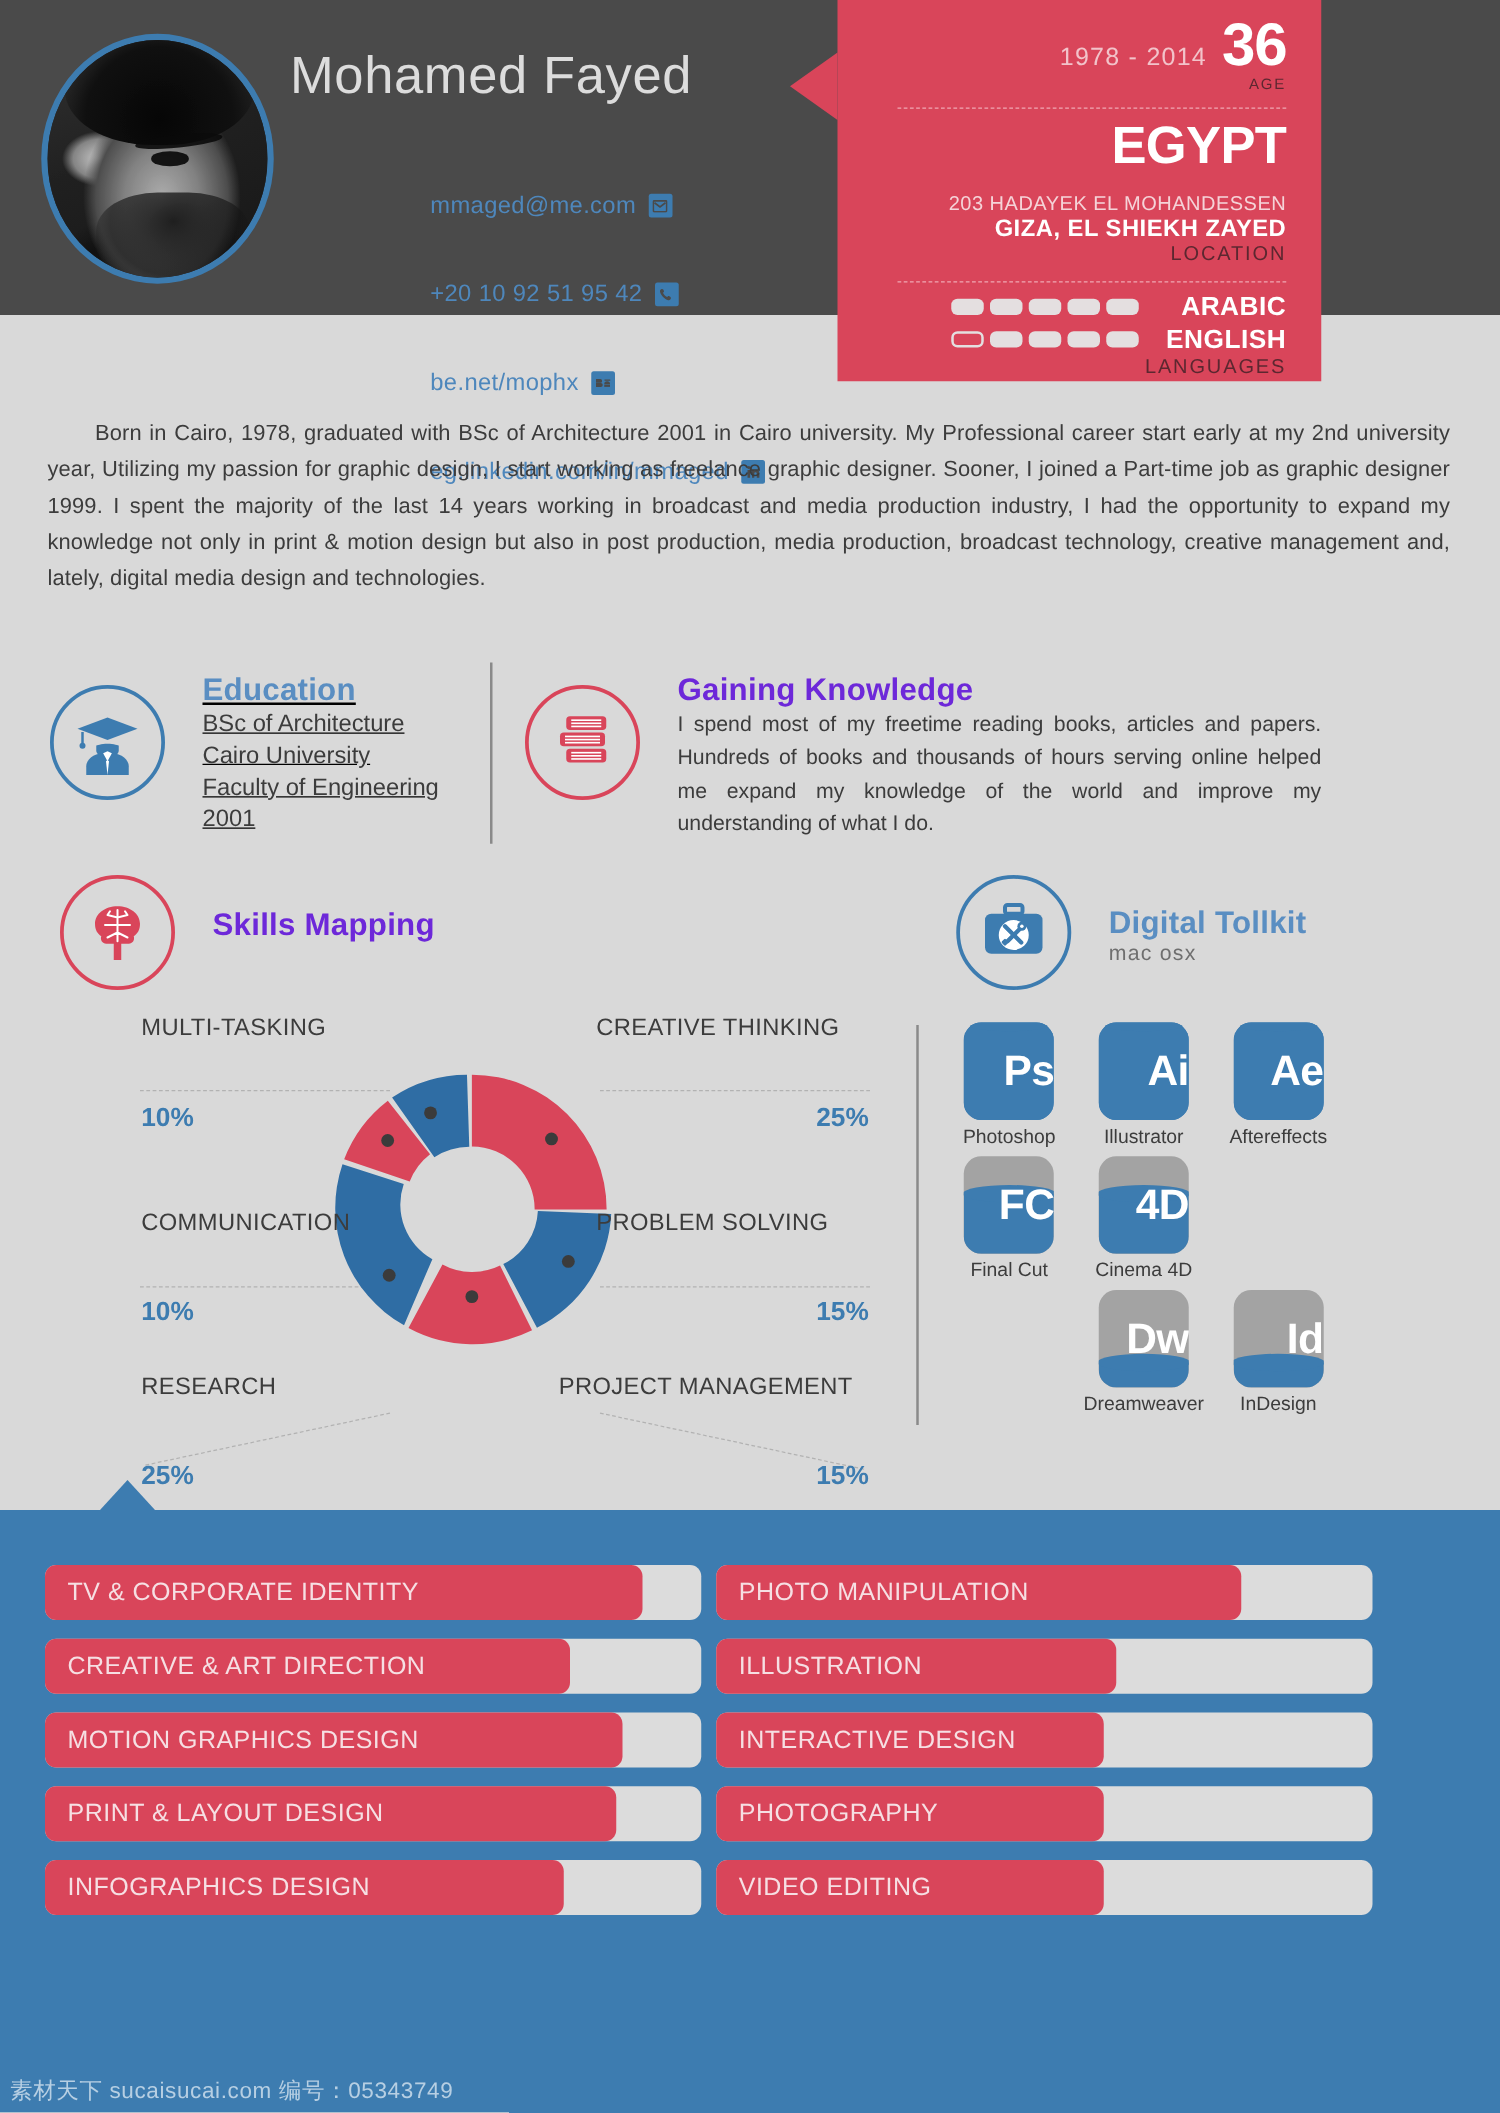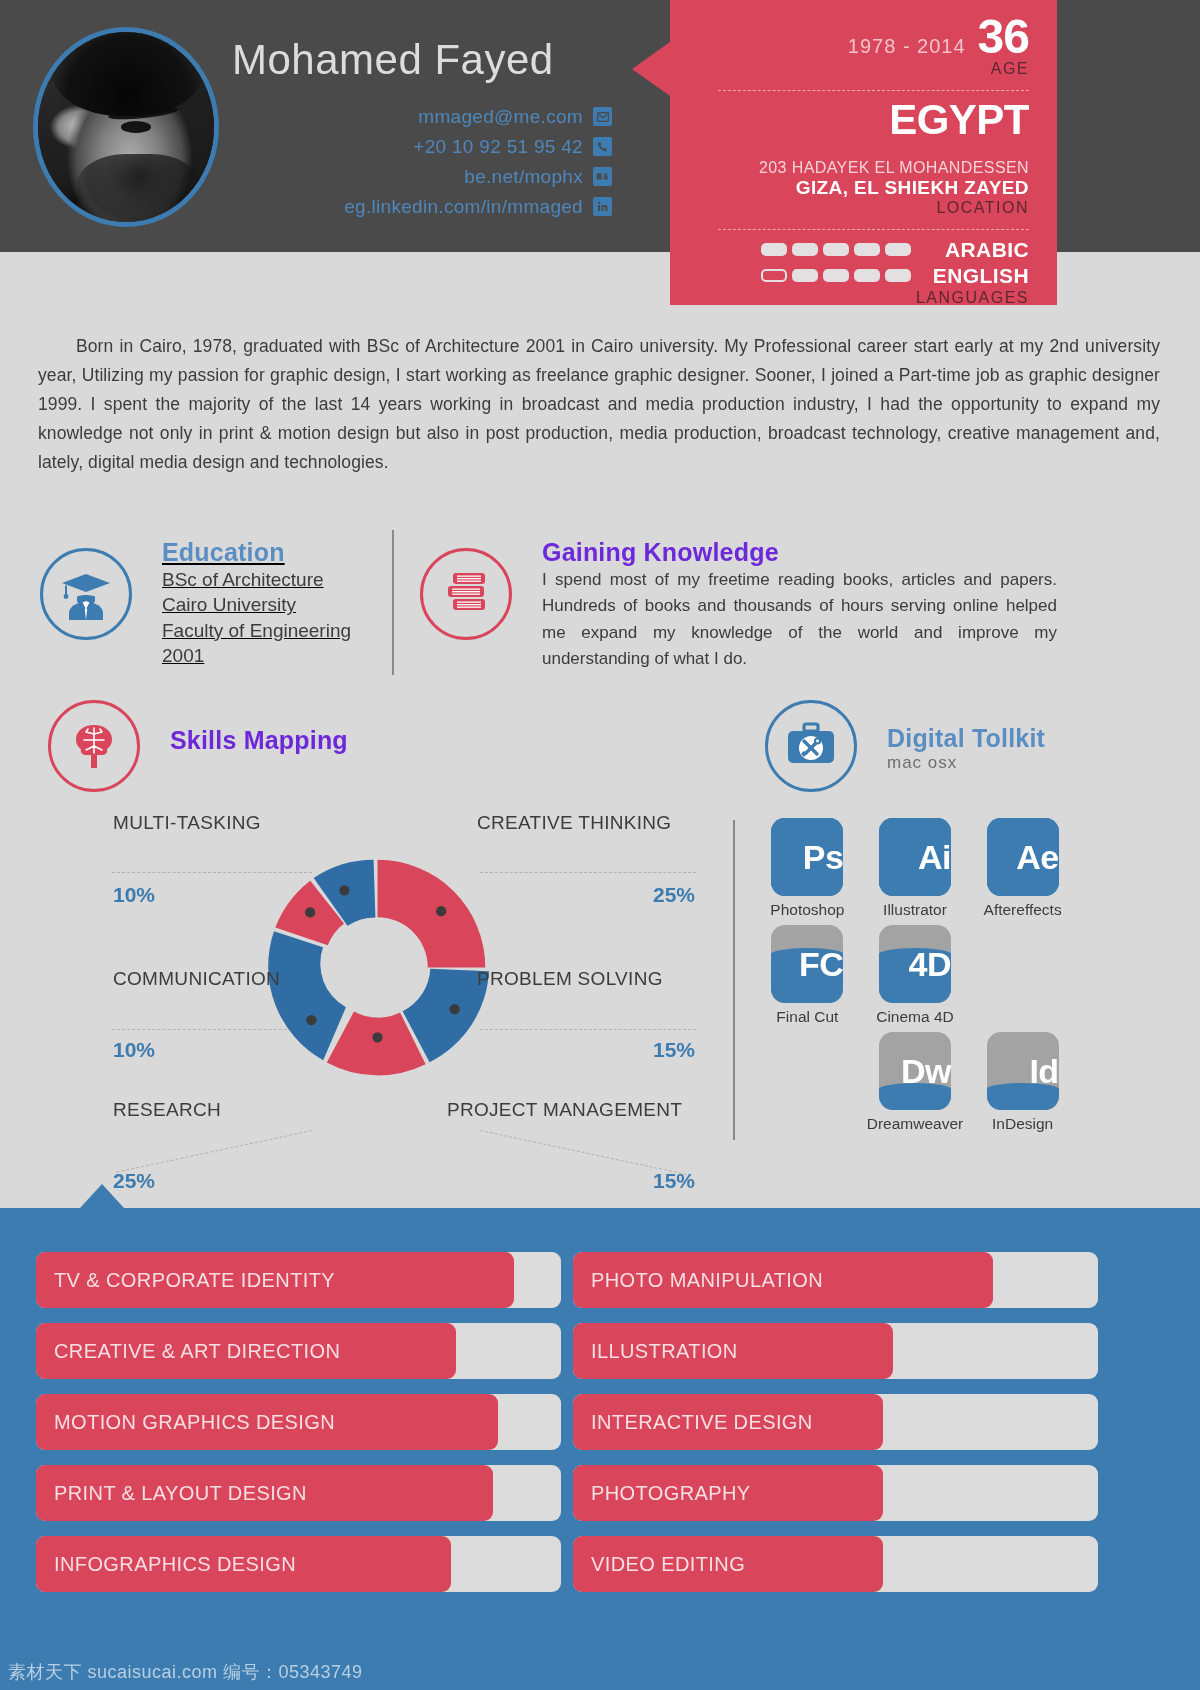--- a/index.html
+++ b/index.html
@@ -79,23 +79,23 @@
     letter-spacing: .5px;
   }
   .contacts {
     position: absolute;
     right: 588px; top: 105px;
     text-align: right;
   }
   .contact-row {
     display: flex;
     align-items: center;
-    justify-content: flex-end;
     margin-bottom: 7px;
     height: 23px;
+    margin-top: 48px;
   }
   .contact-text {
     font-size: 19px;
     color: #4e87bc;
     letter-spacing: .3px;
     margin-right: 10px;
     white-space: nowrap;
   }
   .contact-ico {
     width: 19px; height: 19px;
@@ -131,21 +131,21 @@
     border-right: 38px solid #d9455a;
   }
   .age-row {
     display: flex;
     align-items: baseline;
     justify-content: flex-end;
     gap: 12px;
   }
   .age-years { font-size: 20px; color: #f2c3ca; letter-spacing: 1px; }
   .age-num { font-size: 48px; font-weight: bold; line-height: .95; letter-spacing: -1px; }
-  .age-label { font-size: 16px; color: #5c2730; letter-spacing: 1.5px; margin-top: 0px; }
+  .age-label { font-size: 12px; color: #5c2730; letter-spacing: 1.5px; margin-top: 0px; }
   .rp-div {
     border-top: 1px dashed #f0a8b3;
     margin: 12px 0 8px 34px;
   }
   .country { font-size: 42px; font-weight: bold; line-height: 1; letter-spacing: -.5px; }
   .addr1 { font-size: 16px; color: #f5d3d8; letter-spacing: .4px; margin-top: 18px; }
   .addr2 { font-size: 19px; font-weight: bold; letter-spacing: .4px; }
   .loc-label { font-size: 16px; color: #5c2730; letter-spacing: 1.5px; }
   .lang-row {
     display: flex;
@@ -267,21 +267,21 @@
     left: 80px; top: -24px;
     border-left: 22px solid transparent;
     border-right: 22px solid transparent;
     border-bottom: 24px solid #3d7cb0;
   }
   .bars-col { position: absolute; top: 44px; width: 525px; }
   .bars-left  { left: 36px; }
   .bars-right { left: 573px; }
   .bar {
     position: relative;
-    height: 56px;
+    height: 44px;
     margin-bottom: 15px;
     background: #dcdcdc;
     border-radius: 9px;
   }
   .bar-fill {
     position: absolute;
     left: 0; top: 0; bottom: 0;
     background: #d9455a;
     border-radius: 9px;
     display: flex;

